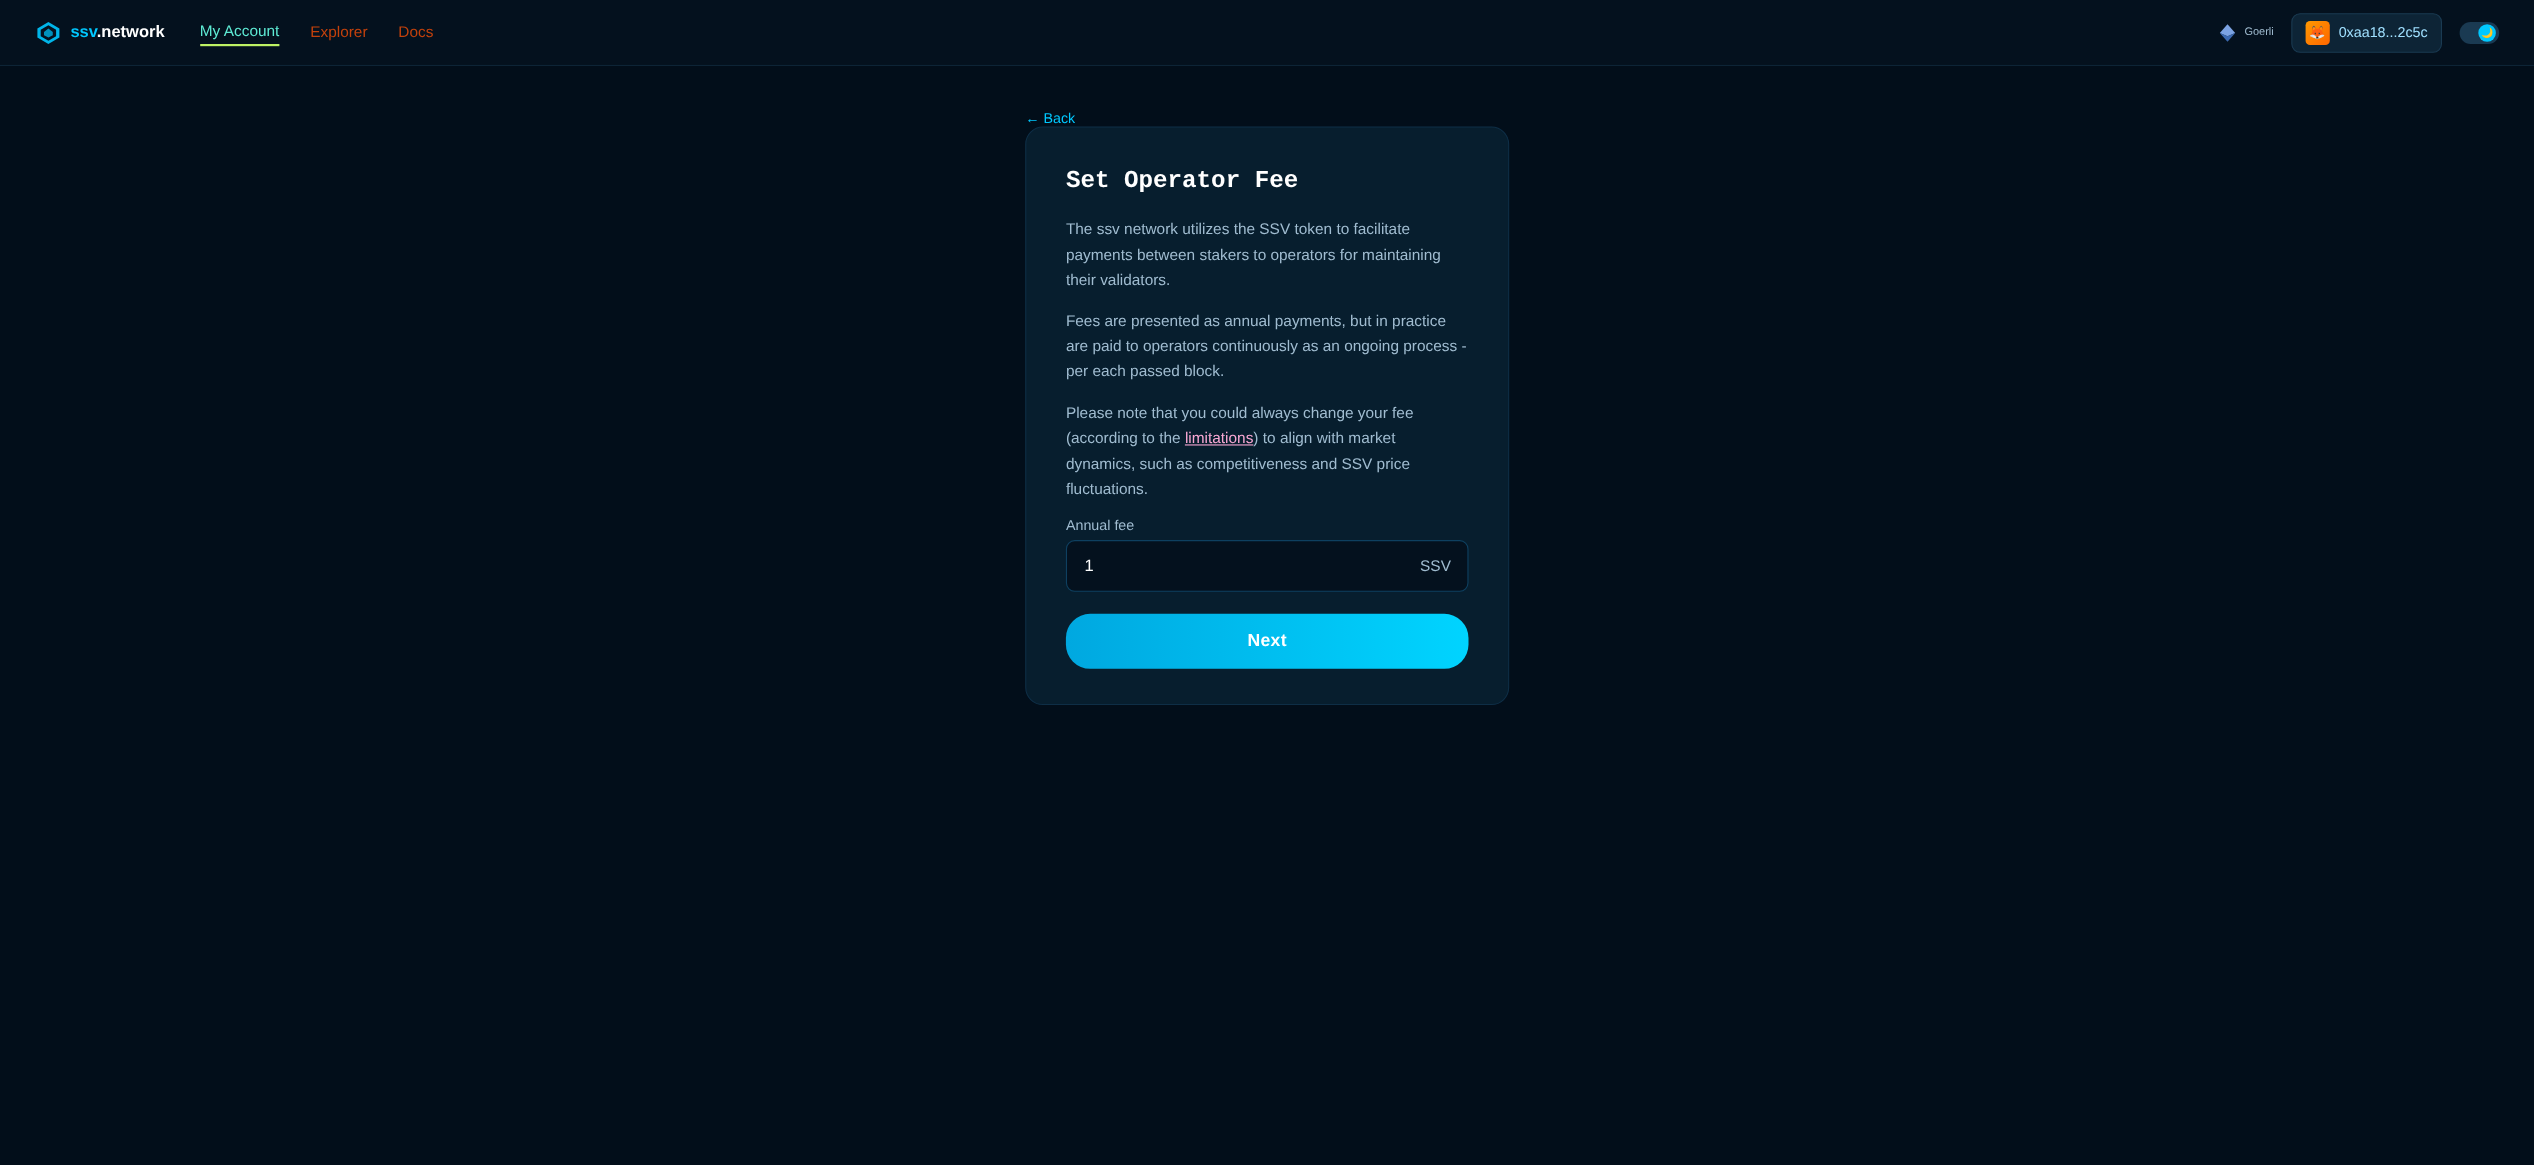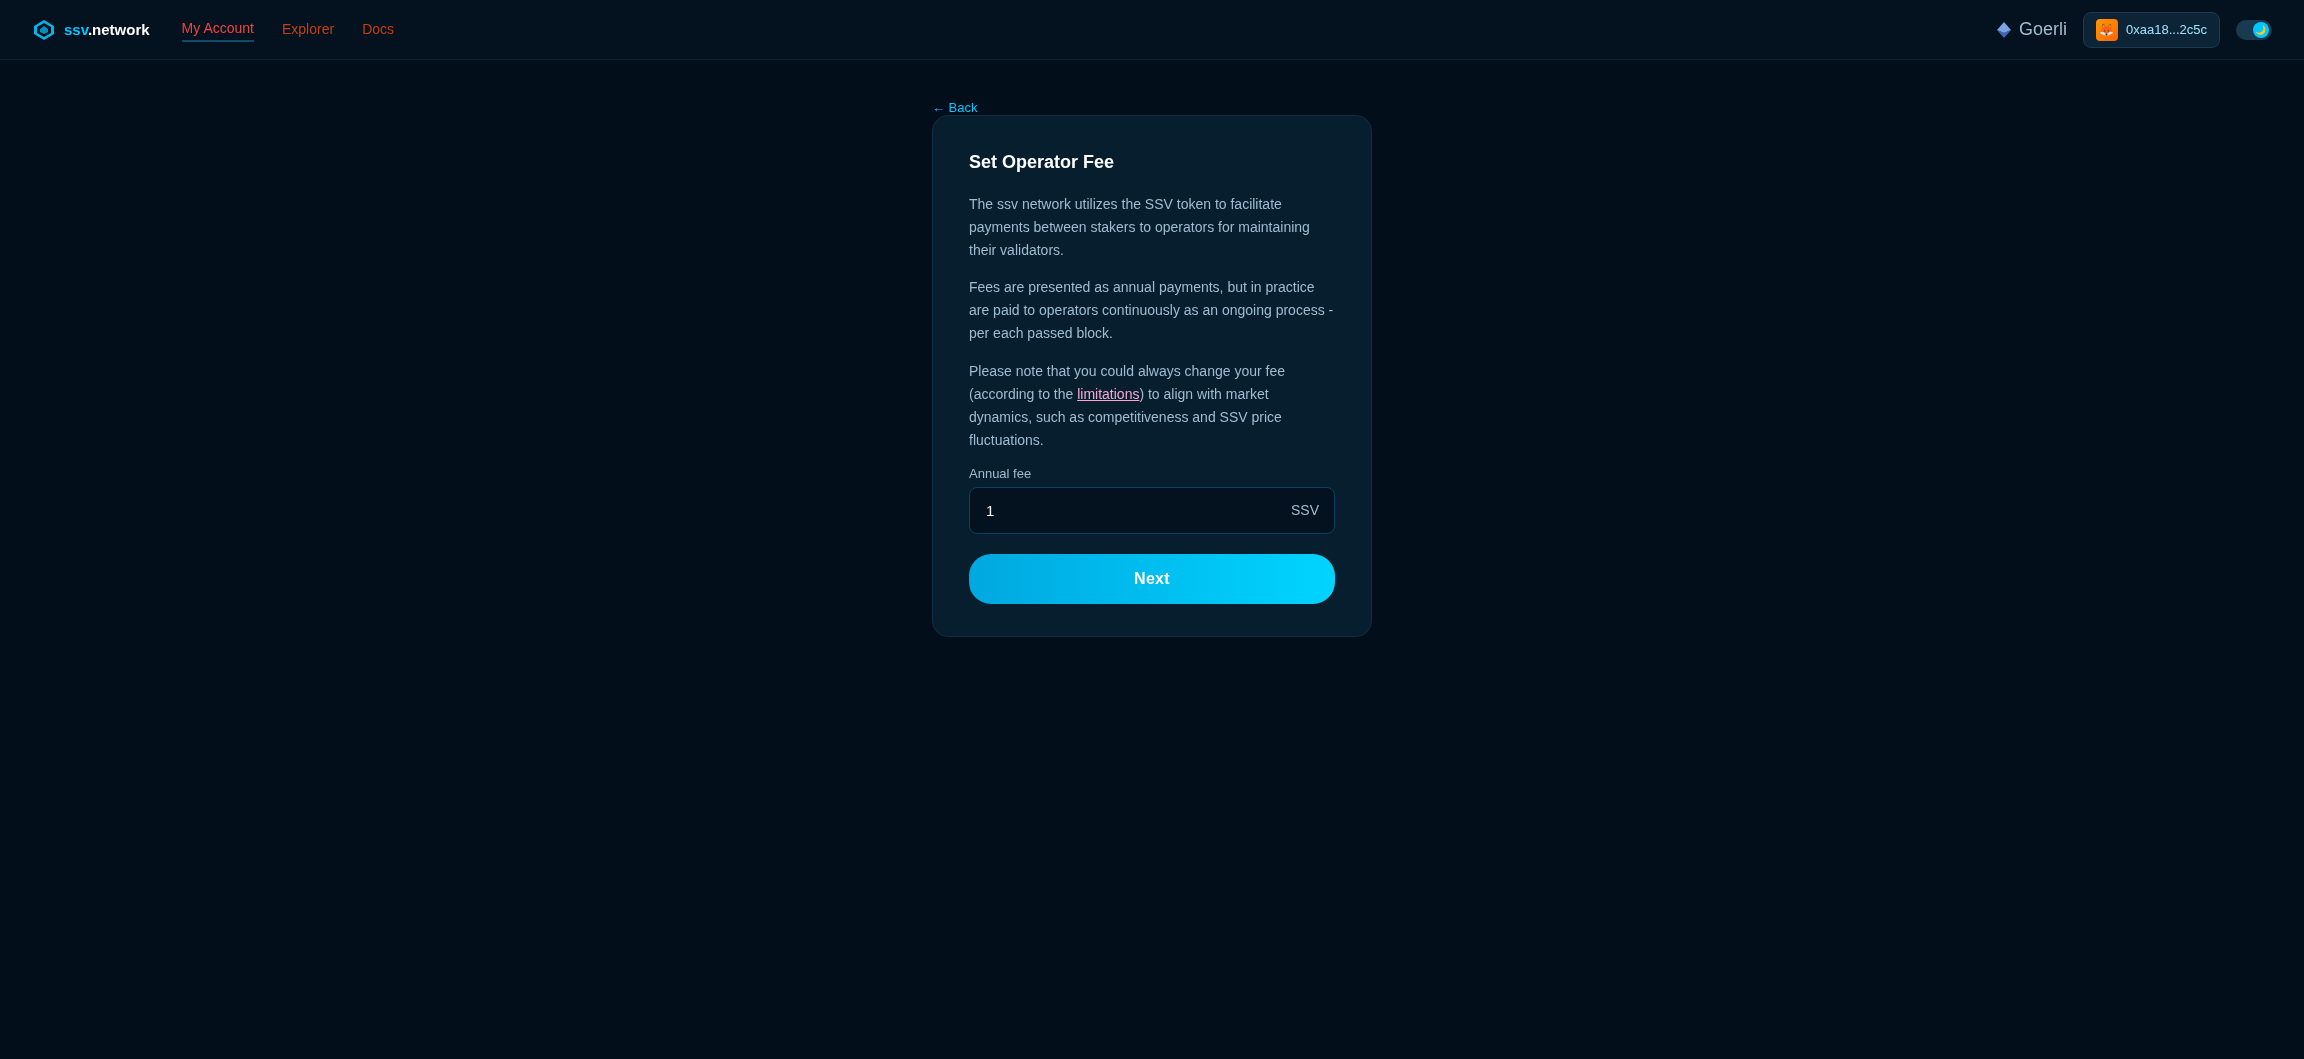--- a/index.html
+++ b/index.html
@@ -52,34 +52,34 @@
       gap: 28px;
     }
     .nav-link {
       color: #c2410c;
       font-size: 14px;
       cursor: pointer;
       padding-bottom: 4px;
       text-decoration: none;
     }
     .nav-link.active {
-      color: #ef4444;
-      border-bottom: 2px solid #0c4a6e;
+      color: #5eead4;
+      border-bottom: 2px solid #bef264;
     }
     .navbar-right {
       display: flex;
       align-items: center;
       gap: 16px;
     }
     .network-badge {
       display: flex;
       align-items: center;
       gap: 6px;
       color: #a0bcd0;
-      font-size: 18px;
+      font-size: 10px;
     }
     .eth-diamond {
       width: 18px;
       height: 18px;
     }
     .wallet-badge {
       display: flex;
       align-items: center;
       gap: 8px;
       background: #0d2436;
@@ -150,24 +150,25 @@
     
     .card {
       background: #071e2e;
       border: 1px solid #0e2e46;
       border-radius: 16px;
       padding: 36px 36px 32px 36px;
       width: 100%;
       max-width: 440px;
     }
     .card-title {
-      font-size: 18px;
+      font-size: 22px;
       font-weight: 700;
       color: #ffffff;
       margin-bottom: 20px;
+      font-family: Liberation Mono, monospace;
     }
     .card-body-text {
       color: #a0bcd0;
       font-size: 14px;
       line-height: 1.65;
       margin-bottom: 14px;
     }
     .card-body-text a,
     .card-body-text .link {
       color: #f9a8d4;

